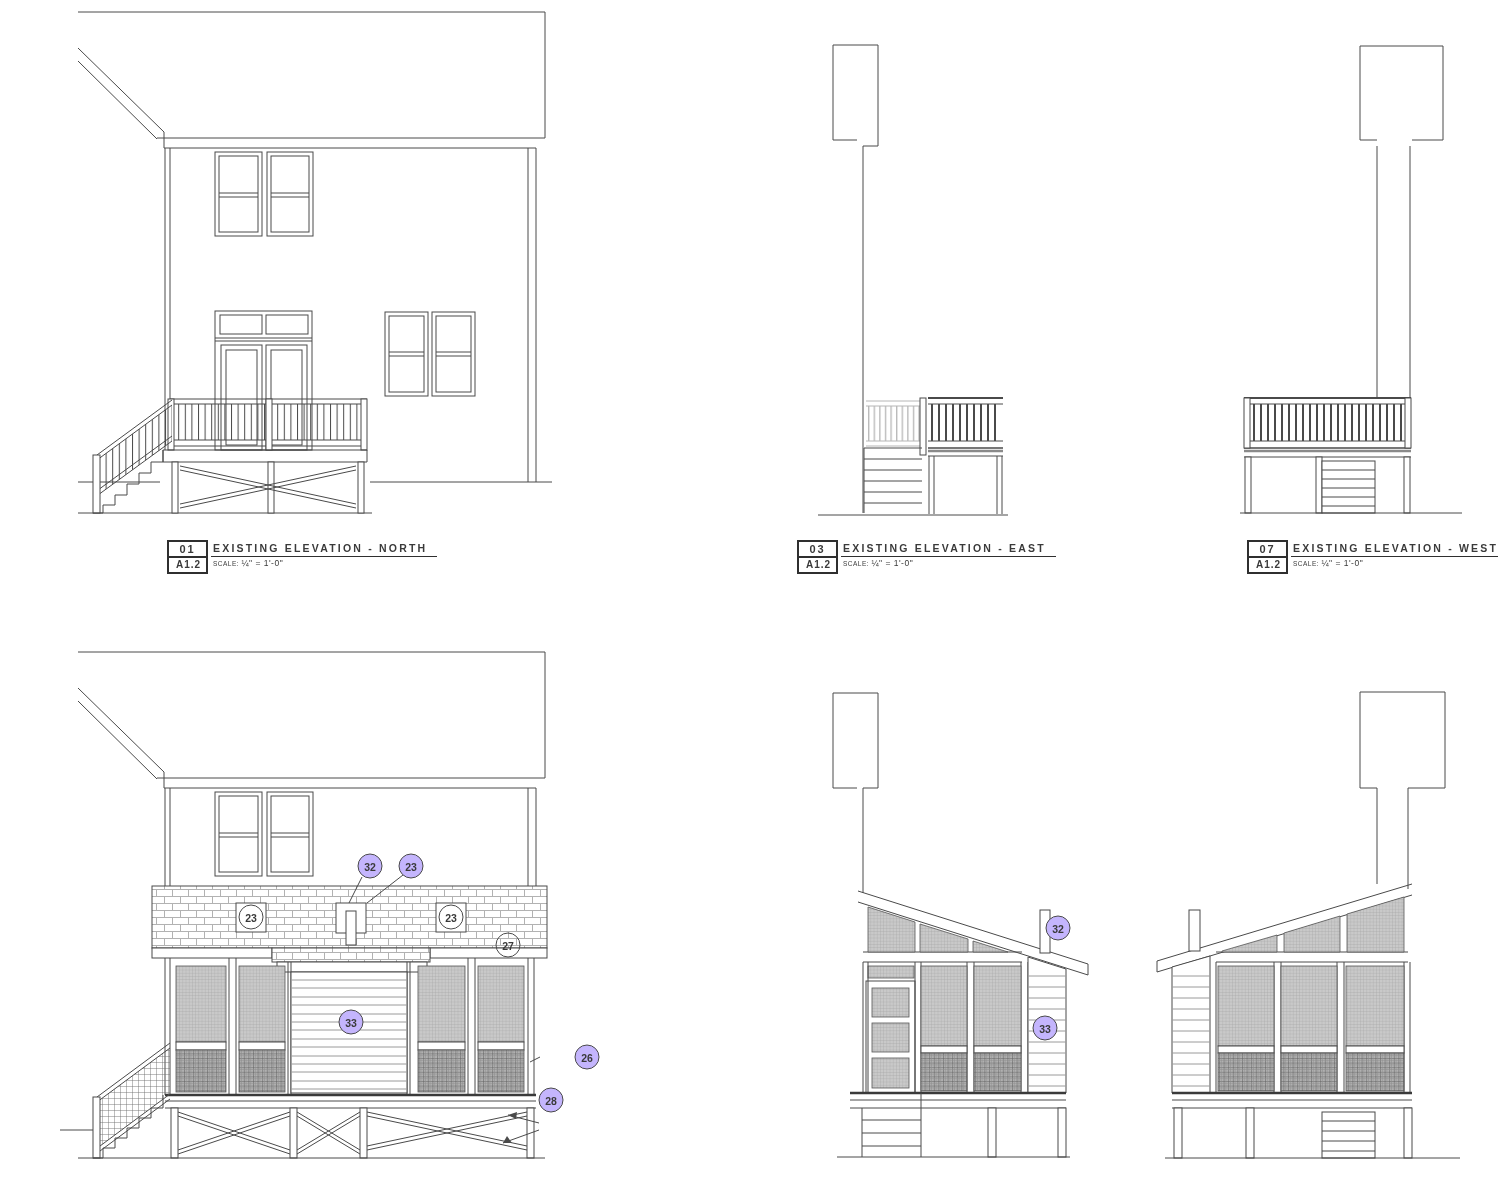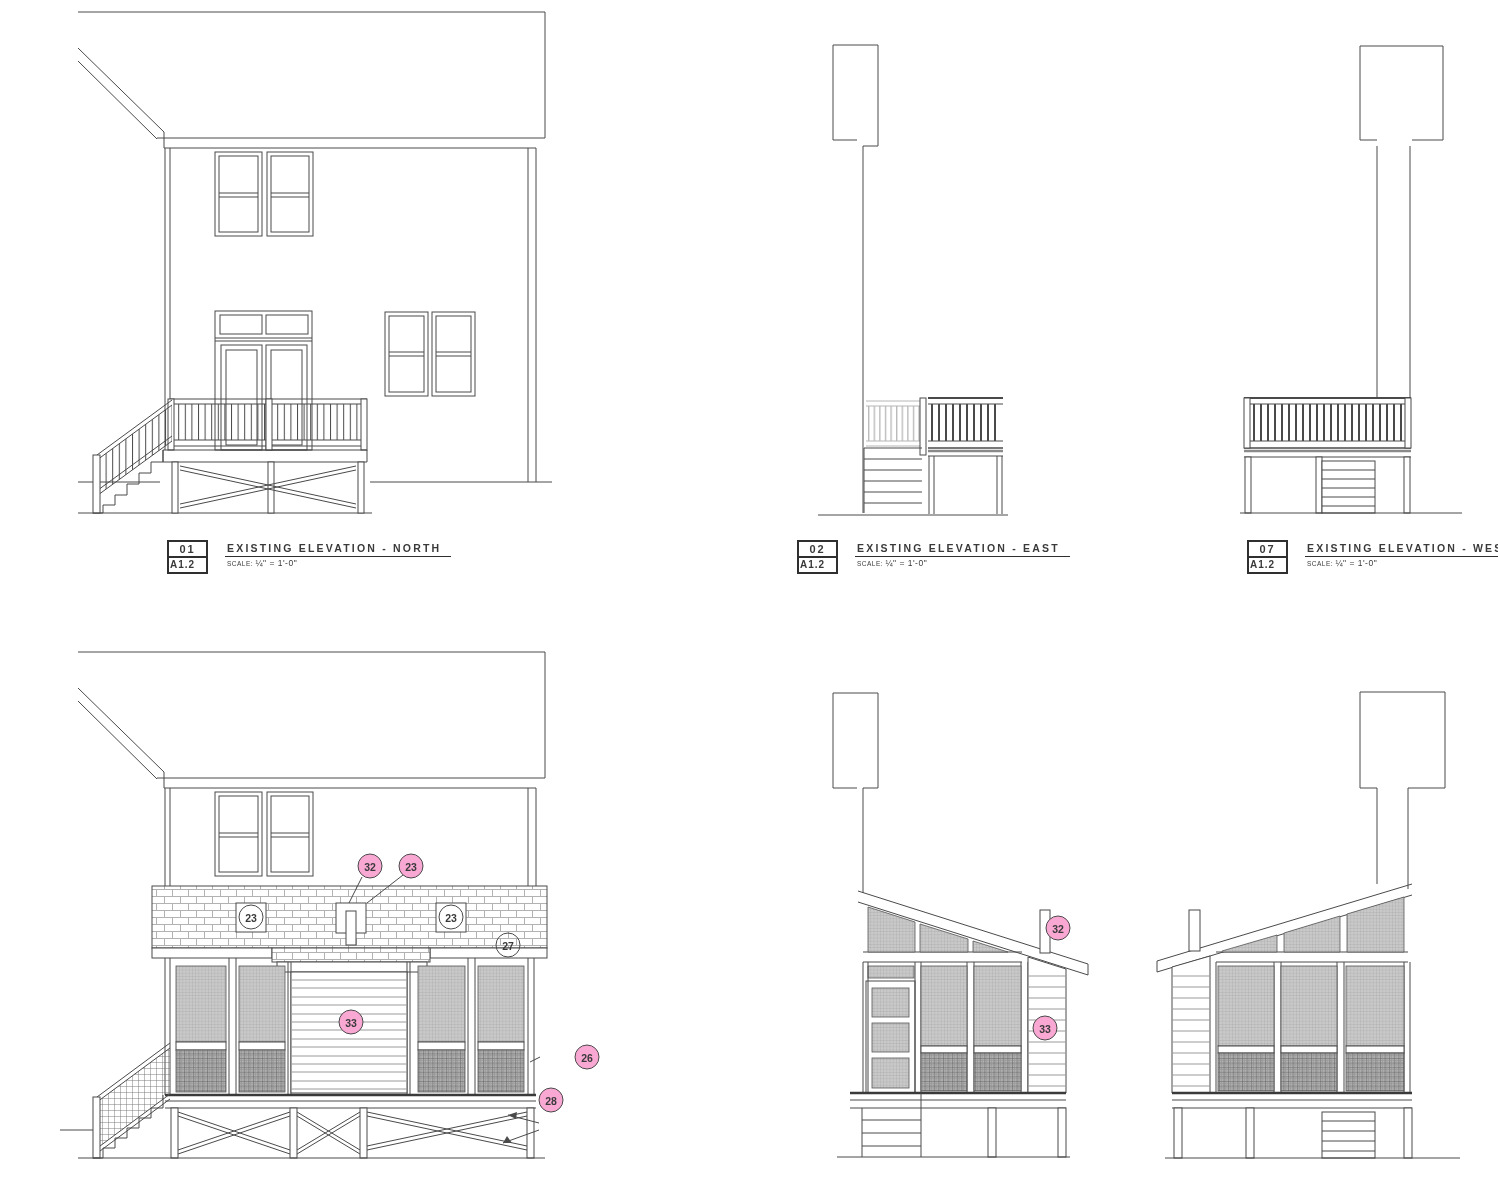--- a/index.html
+++ b/index.html
@@ -4,30 +4,30 @@
 <style>
   html,body{margin:0;padding:0;background:#ffffff;}
   .sheet{position:relative;width:1498px;height:1182px;background:#ffffff;overflow:hidden;
          font-family:Liberation Sans, sans-serif;color:#3a3a3a;}
   .linework{position:absolute;left:0;top:0;}
   
   .tblock{position:absolute;display:flex;align-items:flex-start;}
   .tb-left{width:37px;border:2px solid #2f2f2f;flex:none;}
   .tb-num{height:14px;line-height:14px;border-bottom:2px solid #2f2f2f;text-align:center;
           font-size:11px;font-weight:700;letter-spacing:2px;}
-  .tb-ref{height:14px;line-height:14px;text-align:left;padding-left:1px;
+  .tb-ref{height:14px;line-height:14px;text-align:left;padding-left:7px;
           font-size:10px;font-weight:700;letter-spacing:1px;white-space:nowrap;}
-  .tb-right{margin-left:17px;}
+  .tb-right{margin-left:3px;}
   .tb-title{font-size:10.5px;font-weight:700;letter-spacing:2.2px;white-space:nowrap;
             border-bottom:1.6px solid #2f2f2f;padding:2px 10px 2px 2px;line-height:12px;}
   .tb-scale{margin-top:1px;padding-left:2px;font-size:6.5px;letter-spacing:0.5px;white-space:nowrap;}
   .tb-scale-value{font-size:8.5px;}
   
   .bubble{position:absolute;width:25px;height:25px;border:1.4px solid #4a4a4a;border-radius:50%;
-          background:#f9a8d4;display:flex;align-items:center;justify-content:center;
+          background:#c4b5fd;display:flex;align-items:center;justify-content:center;
           font-size:10.5px;font-weight:700;letter-spacing:0;transform:translate(-50%,-50%);
           box-sizing:border-box;color:#3a3a3a;}
   .bubble.clear{background:transparent;}
 </style>
 </head>
 <body>
 
 <div class="sheet">
 
 <svg class="linework" width="1498" height="1182" viewBox="0 0 1498 1182" xmlns="http://www.w3.org/2000/svg">
@@ -311,21 +311,21 @@
       <div class="tb-ref">A1.2</div>
     </div>
     <div class="tb-right">
       <div class="tb-title">EXISTING ELEVATION - NORTH</div>
       <div class="tb-scale"><span class="tb-scale-label">SCALE:</span> <span class="tb-scale-value">¼" = 1'-0"</span></div>
     </div>
   </div>
 
   <div class="tblock" style="left:797px;top:540px;">
     <div class="tb-left">
-      <div class="tb-num">02</div>
+      <div class="tb-num">03</div>
       <div class="tb-ref">A1.2</div>
     </div>
     <div class="tb-right">
       <div class="tb-title">EXISTING ELEVATION - EAST</div>
       <div class="tb-scale"><span class="tb-scale-label">SCALE:</span> <span class="tb-scale-value">¼" = 1'-0"</span></div>
     </div>
   </div>
 
   <div class="tblock" style="left:1247px;top:540px;">
     <div class="tb-left">

